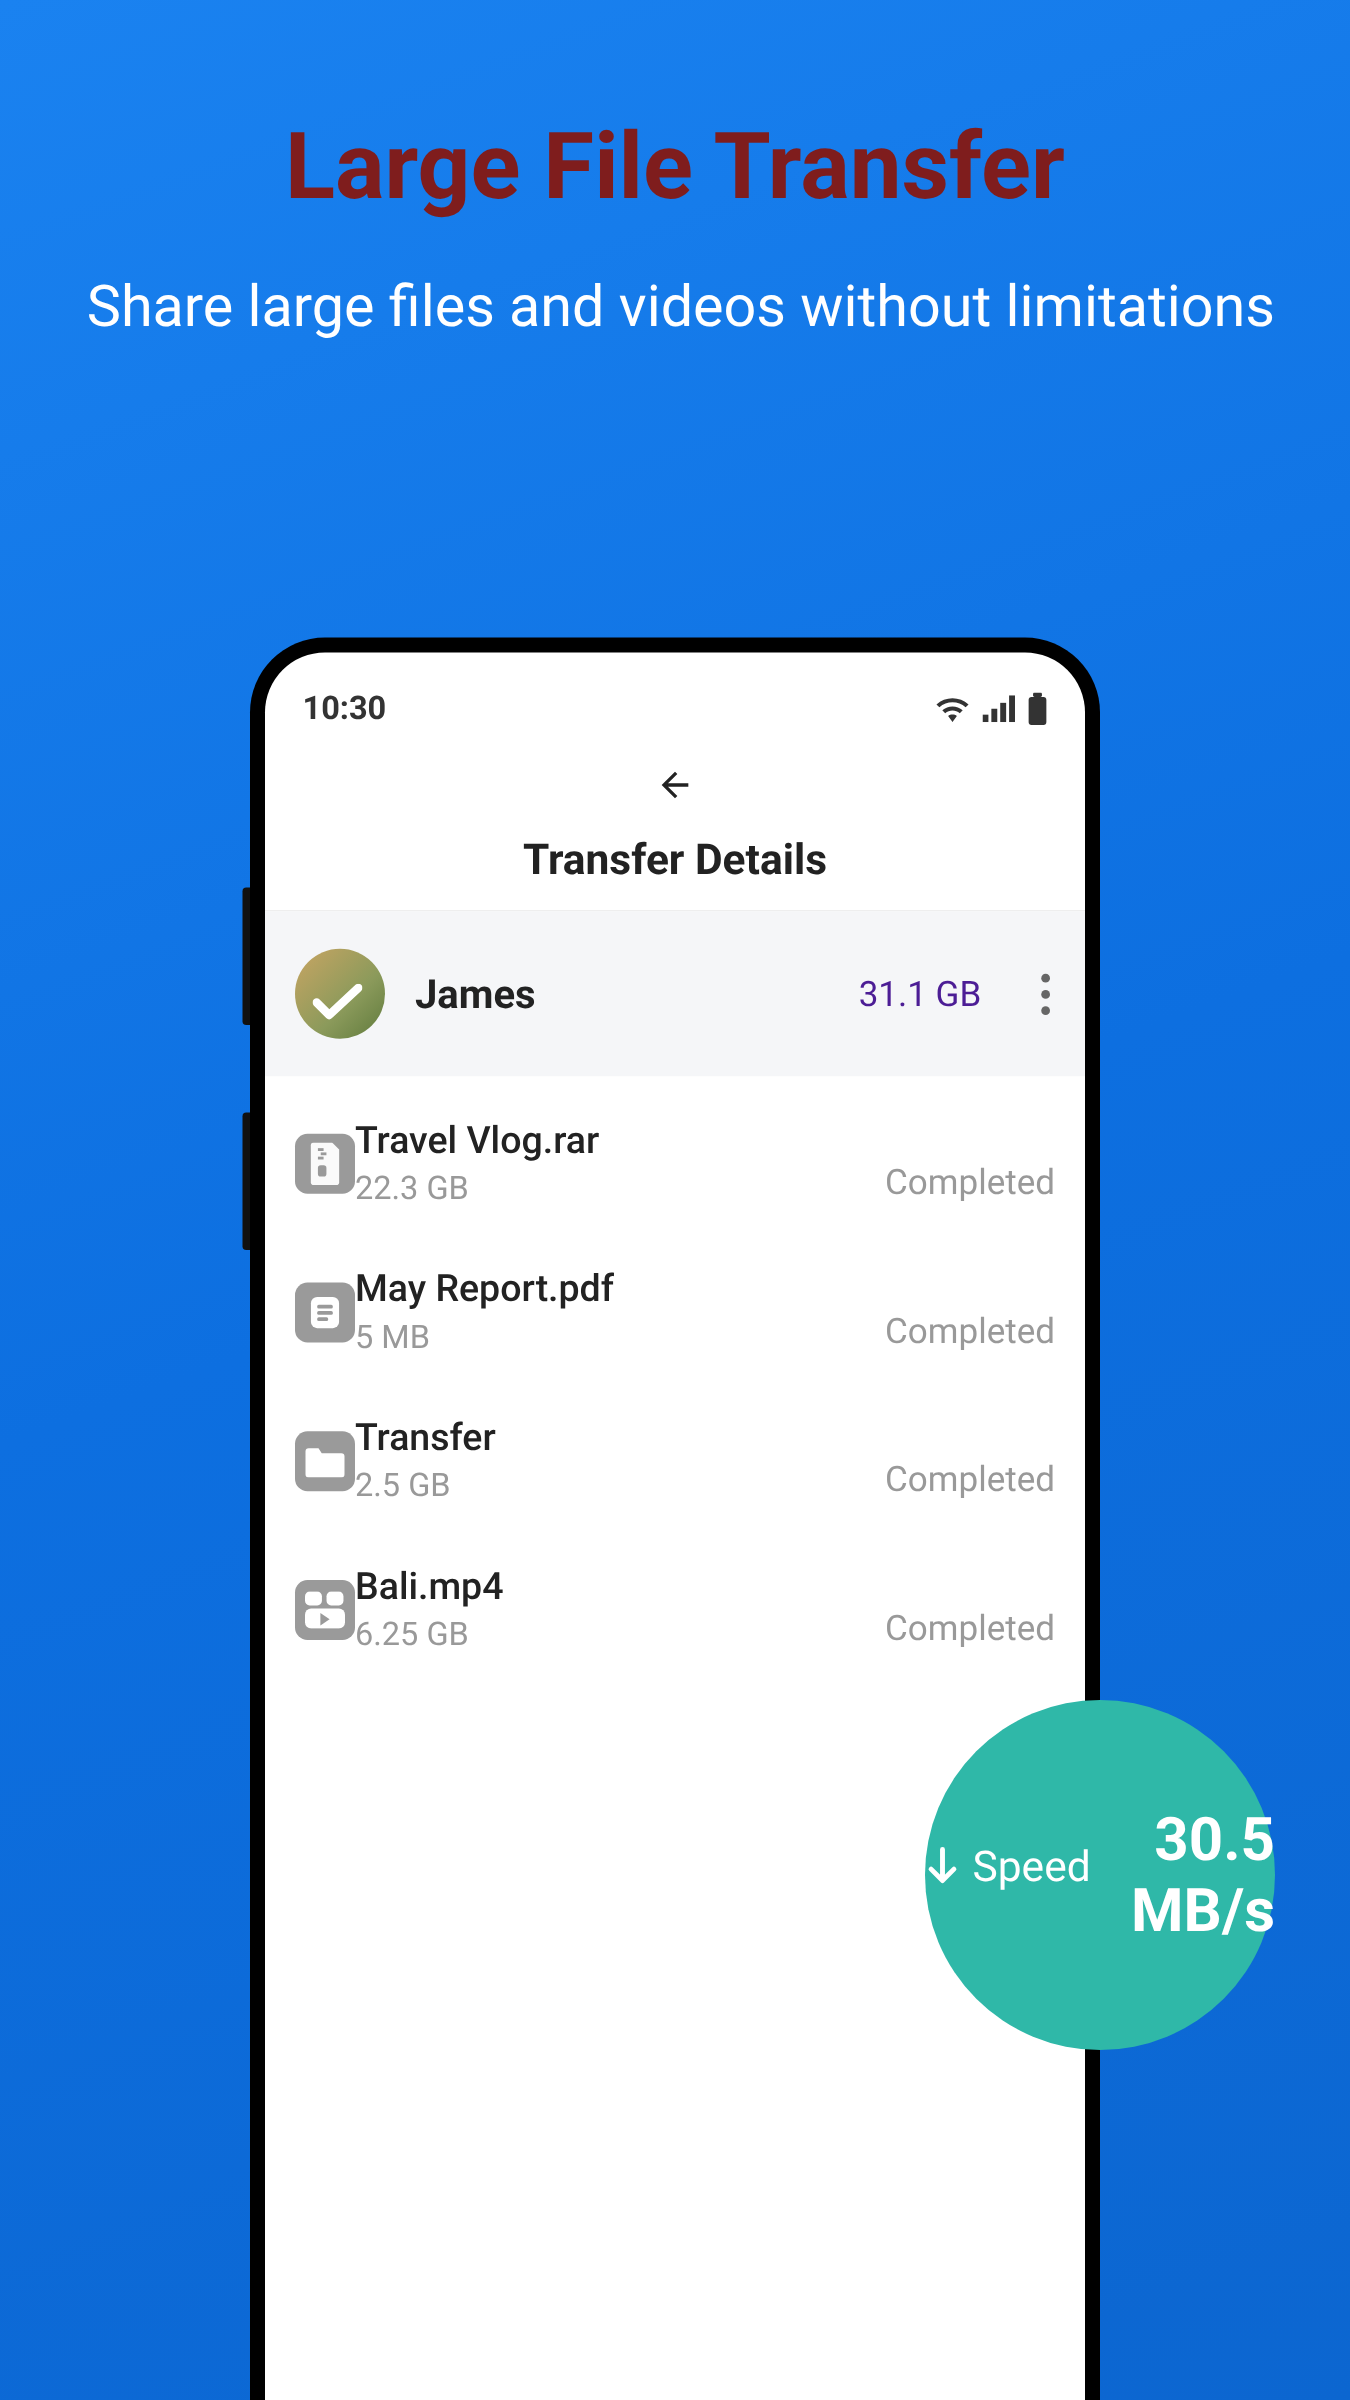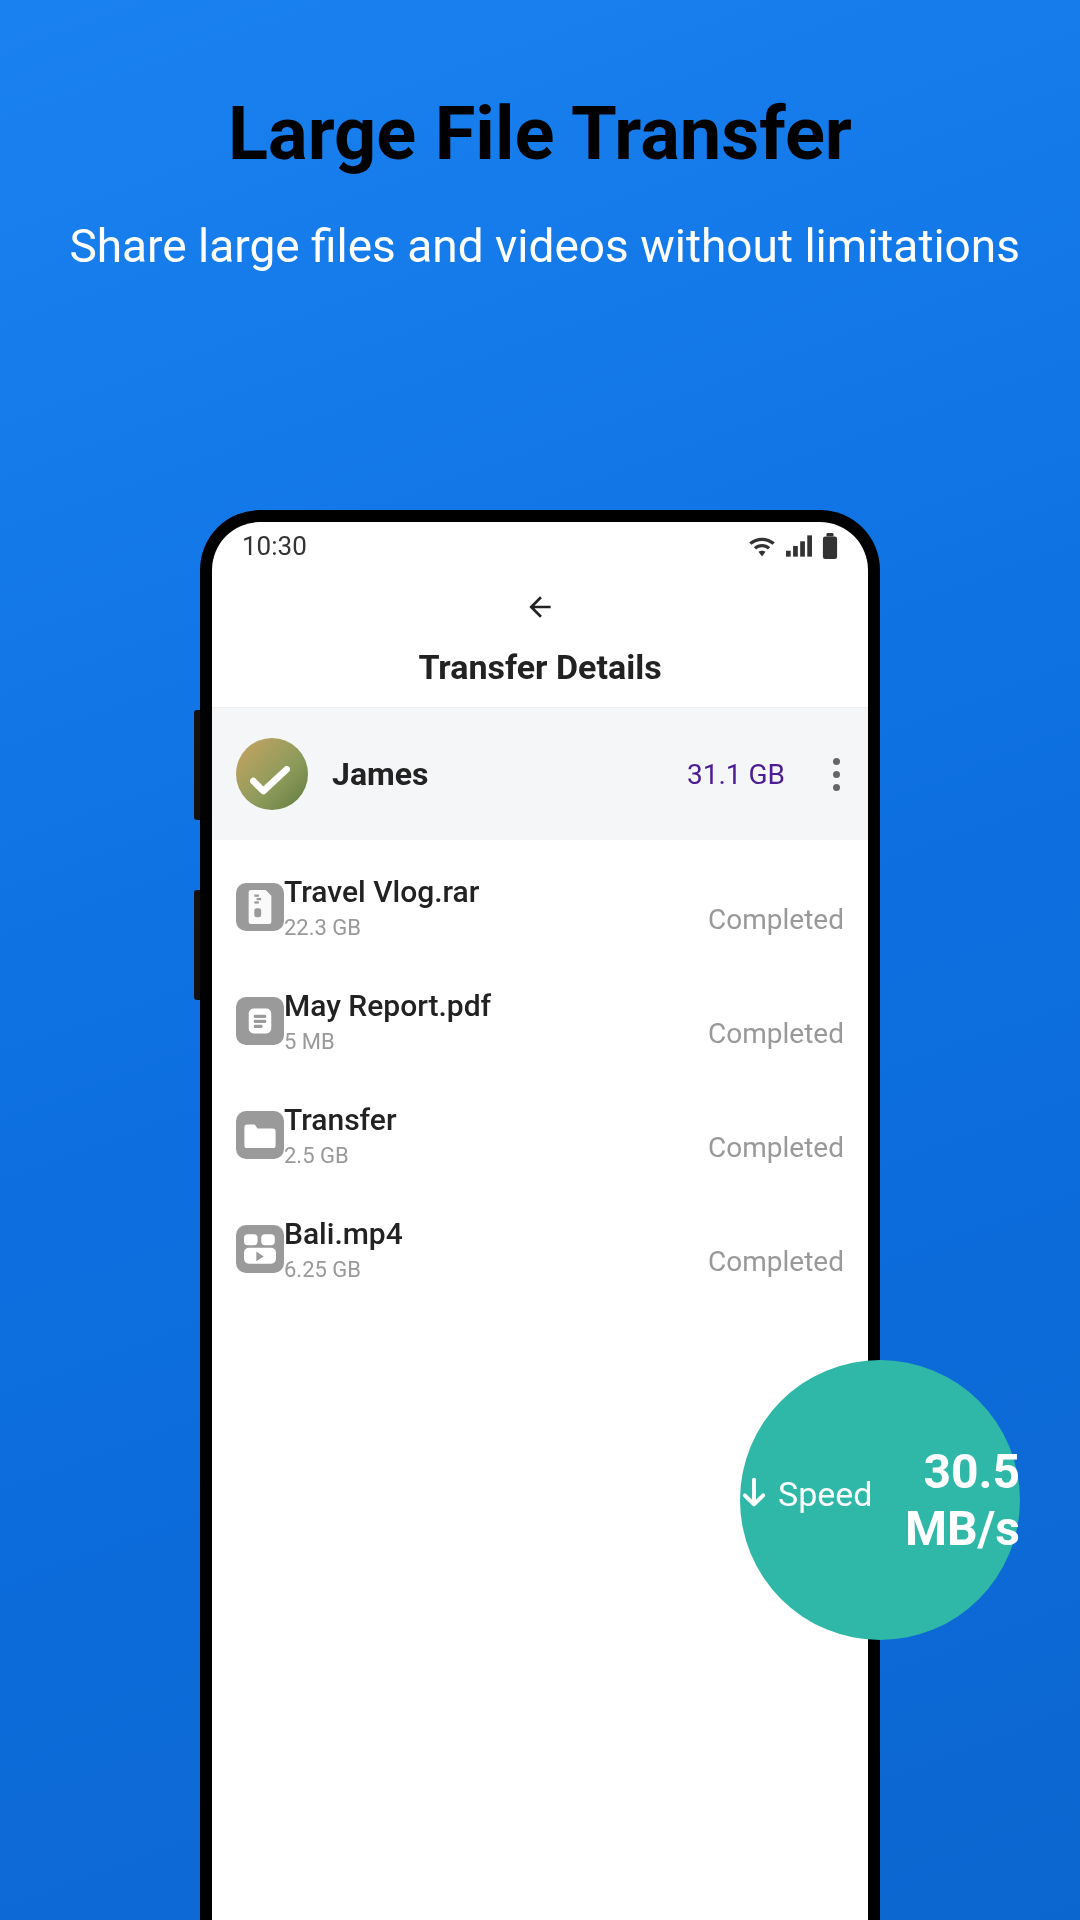--- a/index.html
+++ b/index.html
@@ -9,21 +9,21 @@
       font-family: -apple-system, BlinkMacSystemFont, 'Segoe UI', Roboto, Arial, sans-serif;
     }
     body {
       width: 1080px;
       height: 1920px;
       background: linear-gradient(160deg, #1a82f0 0%, #0d6fe0 50%, #0c66d0 100%);
       position: relative;
       overflow: hidden;
     }
     .promo-title {
-      color: #000000;
+      color: #7f1d1d;
       font-size: 74px;
       font-weight: 700;
       text-align: center;
       padding-top: 90px;
     }
     .promo-subtitle {
       color: #fff;
       font-size: 46px;
       font-weight: 400;
       text-align: right;
@@ -55,24 +55,24 @@
       height: 100%;
       background: #fff;
       border-radius: 48px 48px 0 0;
       overflow: hidden;
       position: relative;
     }
     .status-bar {
       display: flex;
       justify-content: space-between;
       align-items: center;
-      padding: 9px 30px 10px;
+      padding: 30px 30px 10px;
       font-size: 26px;
       color: #333;
-      font-weight: 400;
+      font-weight: 700;
       text-align: right;
     }
     .status-icons {
       display: flex;
       align-items: center;
       gap: 10px;
     }
     .app-bar {
       display: flex;
       align-items: center;
@@ -170,21 +170,21 @@
     }
     .file-info {
       flex: 1;
     }
     .file-name {
       font-size: 30px;
       color: #222;
       font-weight: 500;
     }
     .file-size {
-      font-size: 22px;
+      font-size: 26px;
       color: #999;
       margin-top: 6px;
     }
     .file-status {
       font-size: 28px;
       color: #999;
       align-self: flex-end;
       padding-bottom: 4px;
     }
     .speed-badge {

